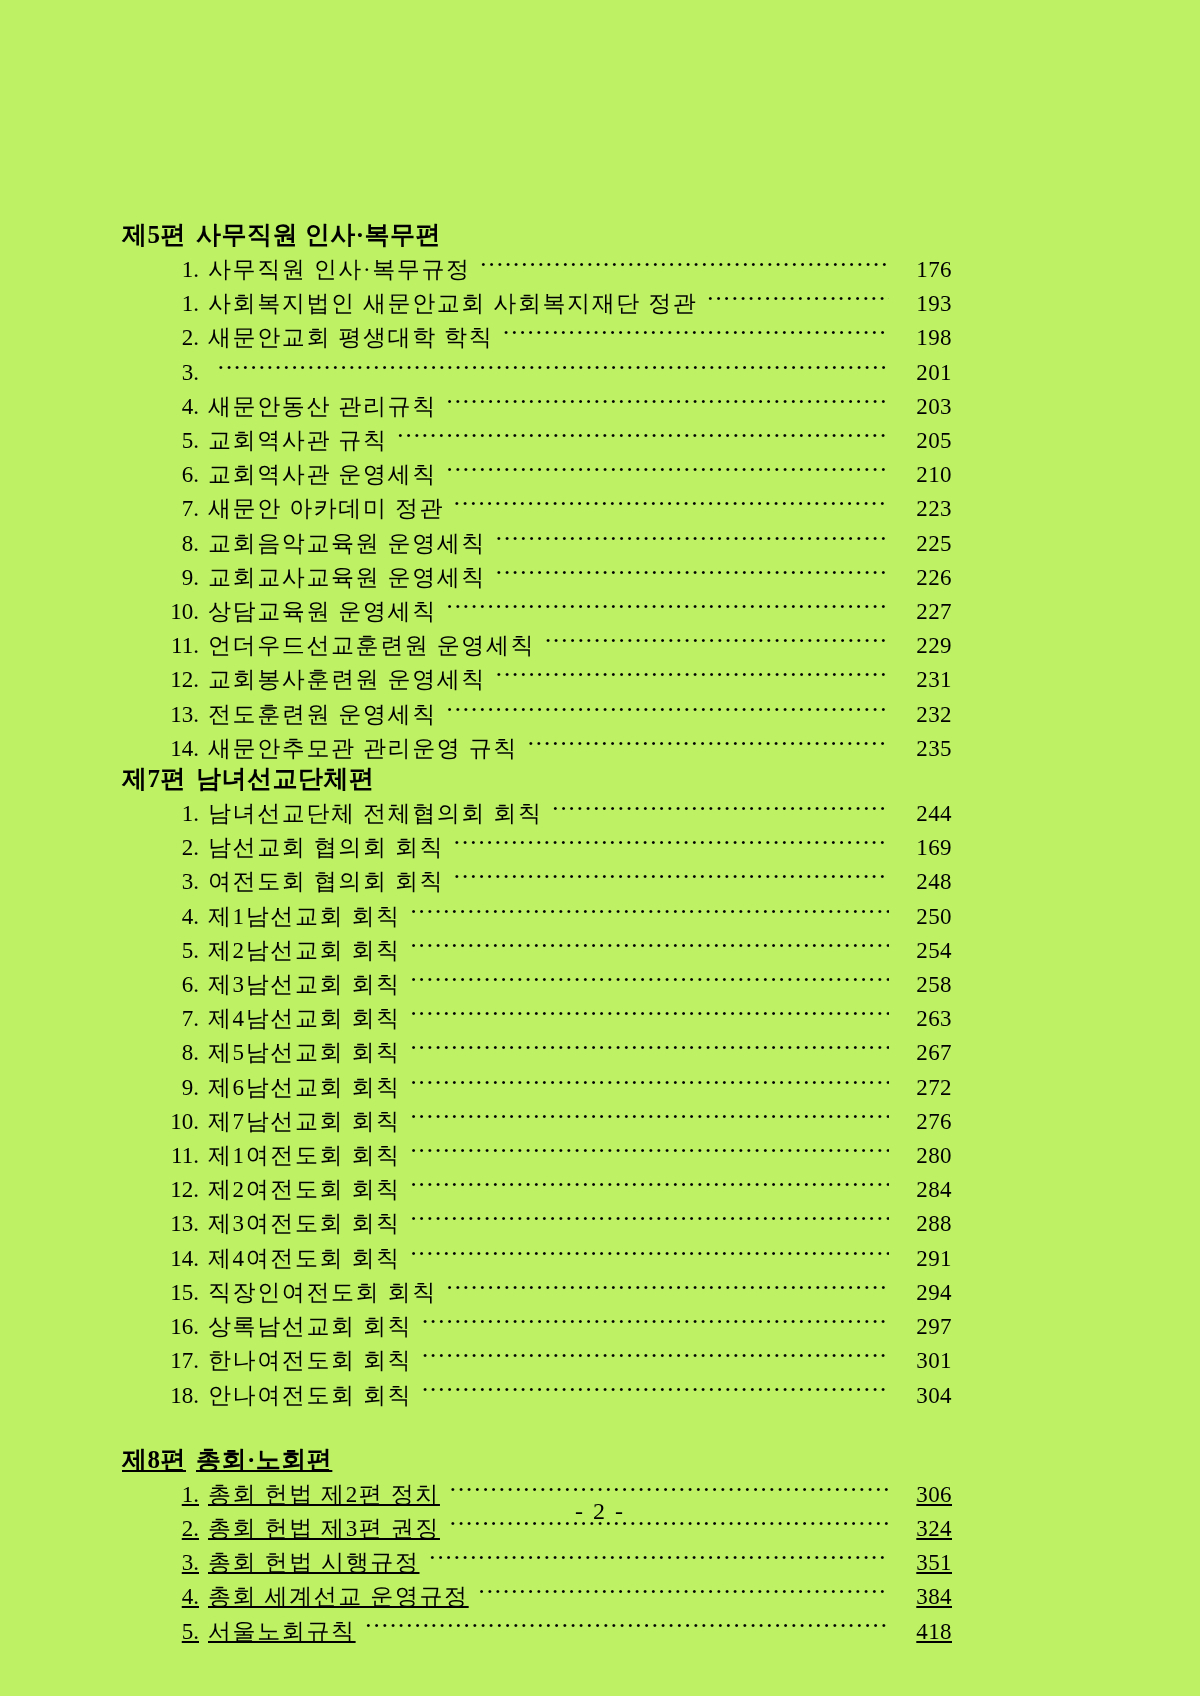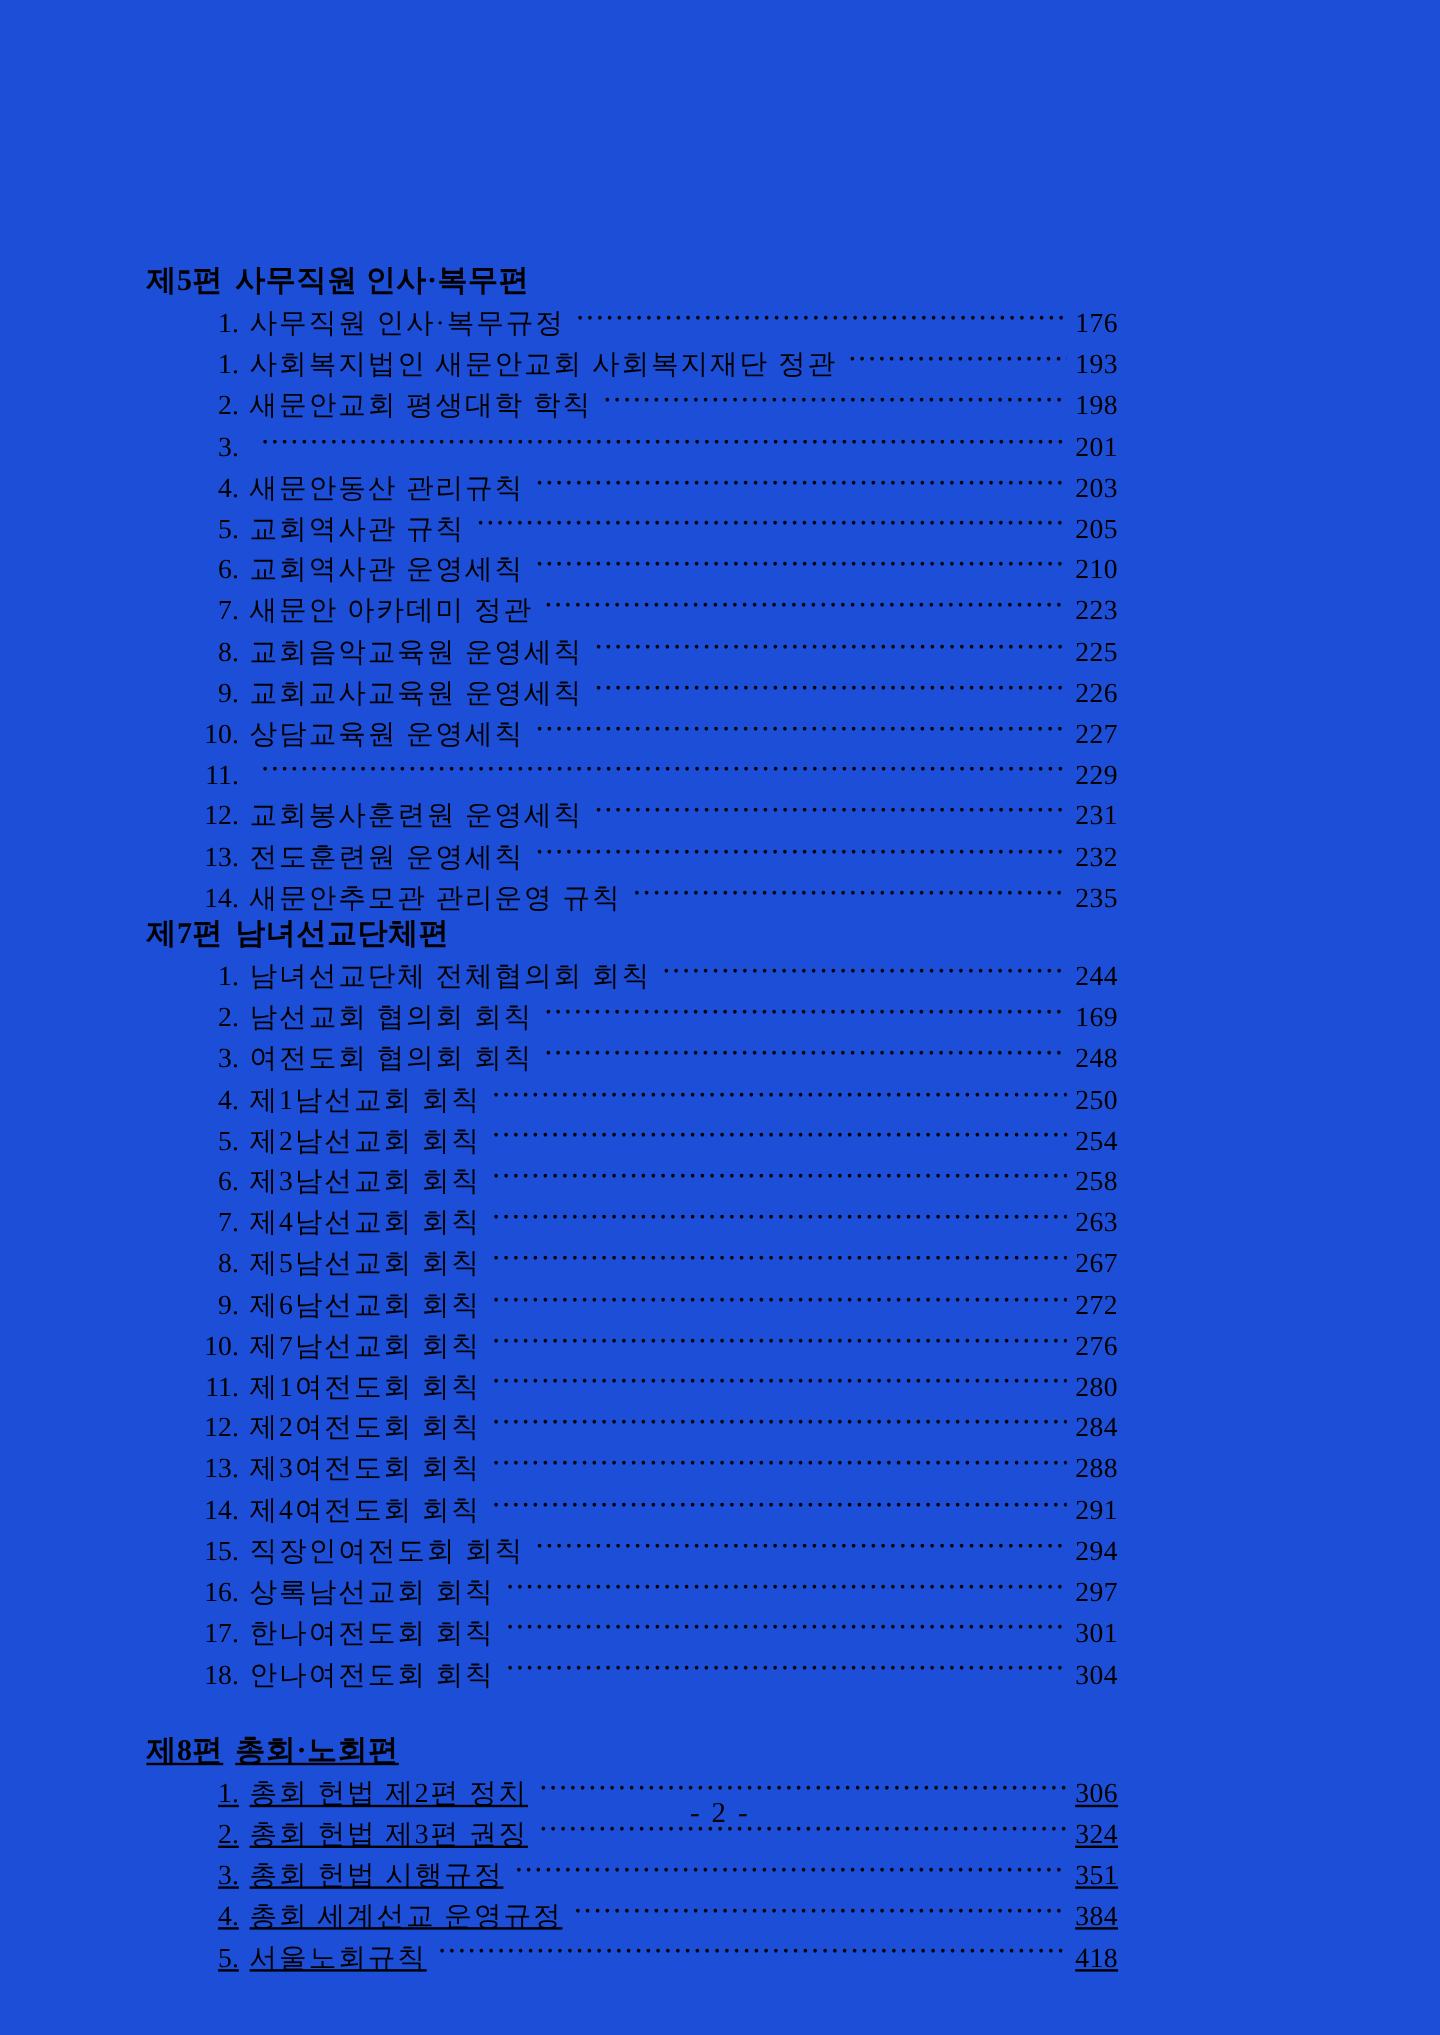--- a/index.html
+++ b/index.html
@@ -9,21 +9,21 @@
   }
   body {
     font-family: "Liberation Serif", "DejaVu Serif", serif;
     color: #000000;
   }
   .page {
     position: relative;
     width: 1200px;
     height: 1696px;
     margin: 0 auto;
-    background: #1d4ed8;
+    background: #bef264;
     box-sizing: border-box;
     overflow: hidden;
   }
   .content {
     position: absolute;
     left: 122px;
     top: 222px;
     width: 830px;
   }
 
@@ -85,20 +85,21 @@
     left: 0;
     bottom: 0.04em;
     font-size: 23px;
     letter-spacing: 0.5px;
     white-space: nowrap;
     color: #000;
   }
   .toc-page {
     flex: 0 0 auto;
     width: 56px;
+    text-align: right;
     letter-spacing: 0.4px;
   }
 
   
   .footer {
     position: absolute;
     left: 0;
     right: 0;
     top: 1498px;
     text-align: center;
@@ -179,20 +180,21 @@
             <span class="toc-page">226</span>
           </li>
           <li class="toc-row">
             <span class="toc-num">10.</span>
             <span class="toc-title">상담교육원 운영세칙</span>
             <span class="toc-leader"></span>
             <span class="toc-page">227</span>
           </li>
           <li class="toc-row">
             <span class="toc-num">11.</span>
+            <span class="toc-title">언더우드선교훈련원 운영세칙</span>
             <span class="toc-leader"></span>
             <span class="toc-page">229</span>
           </li>
           <li class="toc-row">
             <span class="toc-num">12.</span>
             <span class="toc-title">교회봉사훈련원 운영세칙</span>
             <span class="toc-leader"></span>
             <span class="toc-page">231</span>
           </li>
           <li class="toc-row">

